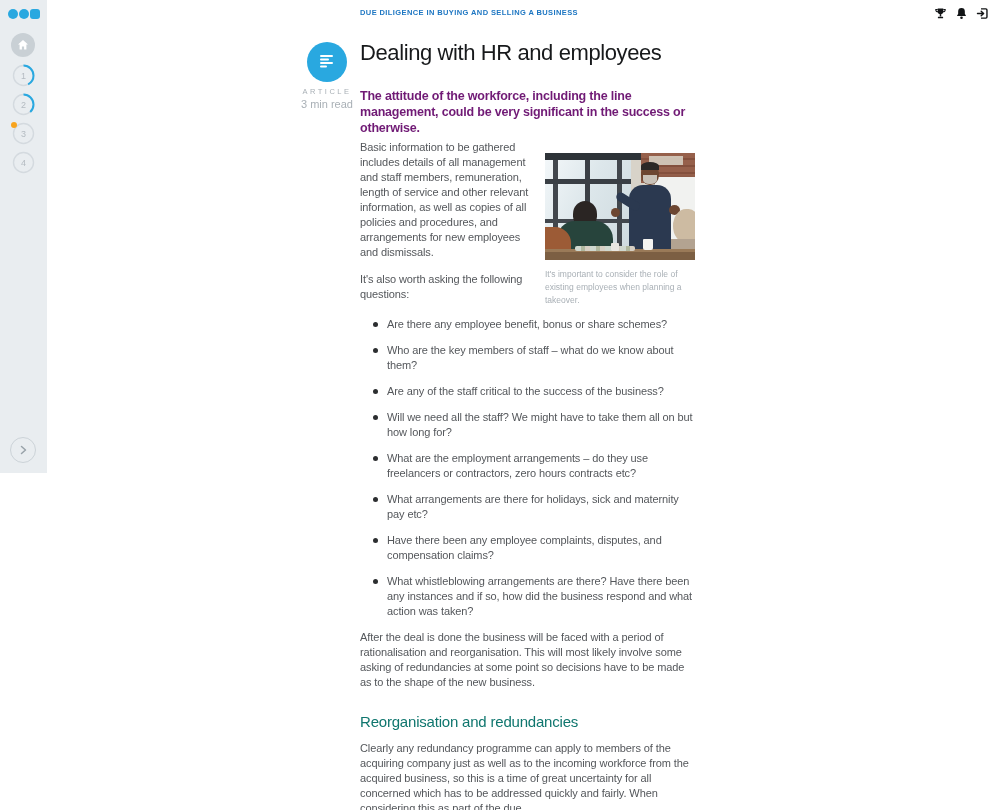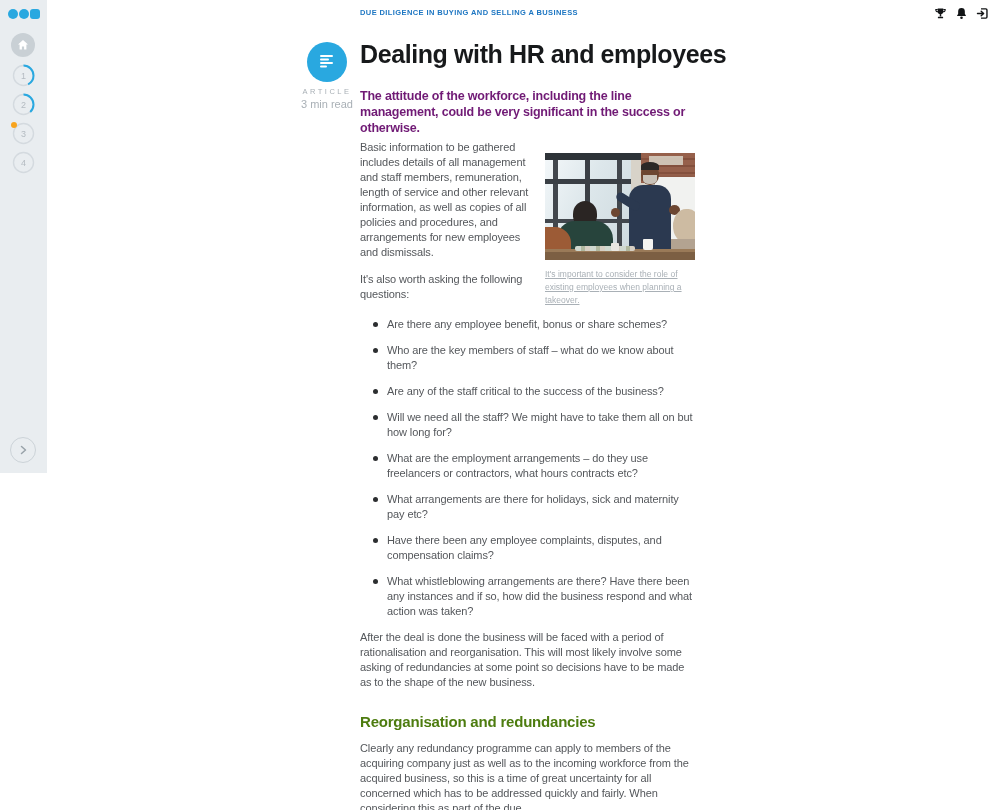--- a/index.html
+++ b/index.html
@@ -72,38 +72,38 @@
     width: 40px; height: 40px; border-radius: 50%;
     background: #29a8e0; margin: 0 auto;
     display: flex; align-items: center; justify-content: center;
   }
   .meta-label { margin-top: 5px; font-size: 7.5px; letter-spacing: 2.5px; color: #a9b0b6; }
   .meta-read  { margin-top: 2px; font-size: 11px; color: #a9b0b6; }
 
   
   .title {
     position: absolute; left: 360px; top: 40px;
-    font-size: 25px; font-weight: 700; letter-spacing: -0.4px;
+    font-size: 22px; font-weight: 400; letter-spacing: -0.4px;
     color: #17191b;
   }
   .standfirst {
     position: absolute; left: 360px; top: 88px; width: 340px;
     font-size: 12.5px; font-weight: 700; line-height: 16px;
     letter-spacing: -0.2px; color: #701a75;
   }
   .body {
     position: absolute; left: 360px; top: 140px; width: 335px;
     font-size: 11px; line-height: 15px; letter-spacing: -0.1px; color: #54575b;
   }
   .body p { margin: 0 0 12px; }
 
   figure.photo { float: right; width: 150px; margin: 13px 0 10px 12px; }
   .photo-frame { position: relative; width: 150px; height: 107px; overflow: hidden; background: #d8d3c9; }
   .photo-frame div { position: absolute; }
-  figcaption { margin-top: 8px; font-size: 8.5px; line-height: 13px; color: #a9b0b6; letter-spacing: 0; text-decoration: underline; }
+  figcaption { margin-top: 8px; font-size: 8.5px; line-height: 13px; color: #a9b0b6; letter-spacing: 0; }
 
   
   .ph-window { left: 0; top: 0; width: 86px; height: 107px;
     background: linear-gradient(115deg, #f4f8fa 0%, #dde7eb 45%, #cdd9de 100%); }
   .ph-frame-v1 { left: 8px;  top: 0; width: 5px; height: 107px; background: #42474d; }
   .ph-frame-v2 { left: 40px; top: 0; width: 5px; height: 107px; background: #3a3f45; }
   .ph-frame-v3 { left: 72px; top: 0; width: 5px; height: 107px; background: #42474d; }
   .ph-frame-h1 { left: 0; top: 26px; width: 86px; height: 5px; background: #3a3f45; }
   .ph-frame-h2 { left: 0; top: 66px; width: 86px; height: 4px; background: #42474d; }
   .ph-beam { left: 0; top: 0; width: 100px; height: 7px; background: #2e3338; }
@@ -135,22 +135,22 @@
     background: repeating-linear-gradient(90deg, #cfd8cf 0 6px, #b0b89f 6px 10px, #d6cfc4 10px 15px); border-radius: 2px; }
 
   ul.questions { list-style: none; margin: 5px 0 10px; padding: 0; clear: right; }
   ul.questions li { position: relative; padding-left: 27px; margin-bottom: 11px; }
   ul.questions li::before {
     content: ""; position: absolute; left: 13px; top: 5px;
     width: 5px; height: 5px; border-radius: 50%; background: #2c2e30;
   }
 
   h2.section {
-    margin: 24px 0 12px; font-size: 15px; font-weight: 700;
-    letter-spacing: -0.2px; color: #4d7c0f;
+    margin: 24px 0 12px; font-size: 15px; font-weight: 400;
+    letter-spacing: -0.2px; color: #0f766e;
   }
   p.closing { margin-bottom: 0; }
 </style>
 </head>
 <body>
 
 <aside class="sidebar">
   <div class="logo">
     <span class="dot"></span>
     <span class="dot"></span>
@@ -283,21 +283,21 @@
   </figure>
 
   <p>Basic information to be gathered includes details of all management and staff members, remuneration, length of service and other relevant information, as well as copies of all policies and procedures, and arrangements for new employees and dismissals.</p>
   <p>It's also worth asking the following questions:</p>
 
   <ul class="questions">
     <li>Are there any employee benefit, bonus or share schemes?</li>
     <li>Who are the key members of staff – what do we know about them?</li>
     <li>Are any of the staff critical to the success of the business?</li>
     <li>Will we need all the staff? We might have to take them all on but how long for?</li>
-    <li>What are the employment arrangements – do they use freelancers or contractors, what hours contracts etc?</li>
+    <li>What are the employment arrangements – do they use freelancers or contractors, zero hours contracts etc?</li>
     <li>What arrangements are there for holidays, sick and maternity pay etc?</li>
     <li>Have there been any employee complaints, disputes, and compensation claims?</li>
     <li>What whistleblowing arrangements are there? Have there been any instances and if so, how did the business respond and what action was taken?</li>
   </ul>
 
   <p>After the deal is done the business will be faced with a period of rationalisation and reorganisation. This will most likely involve some asking of redundancies at some point so decisions have to be made as to the shape of the new business.</p>
 
   <h2 class="section">Reorganisation and redundancies</h2>
 
   <p class="closing">Clearly any redundancy programme can apply to members of the acquiring company just as well as to the incoming workforce from the acquired business, so this is a time of great uncertainty for all concerned which has to be addressed quickly and fairly. When considering this as part of the due</p>

